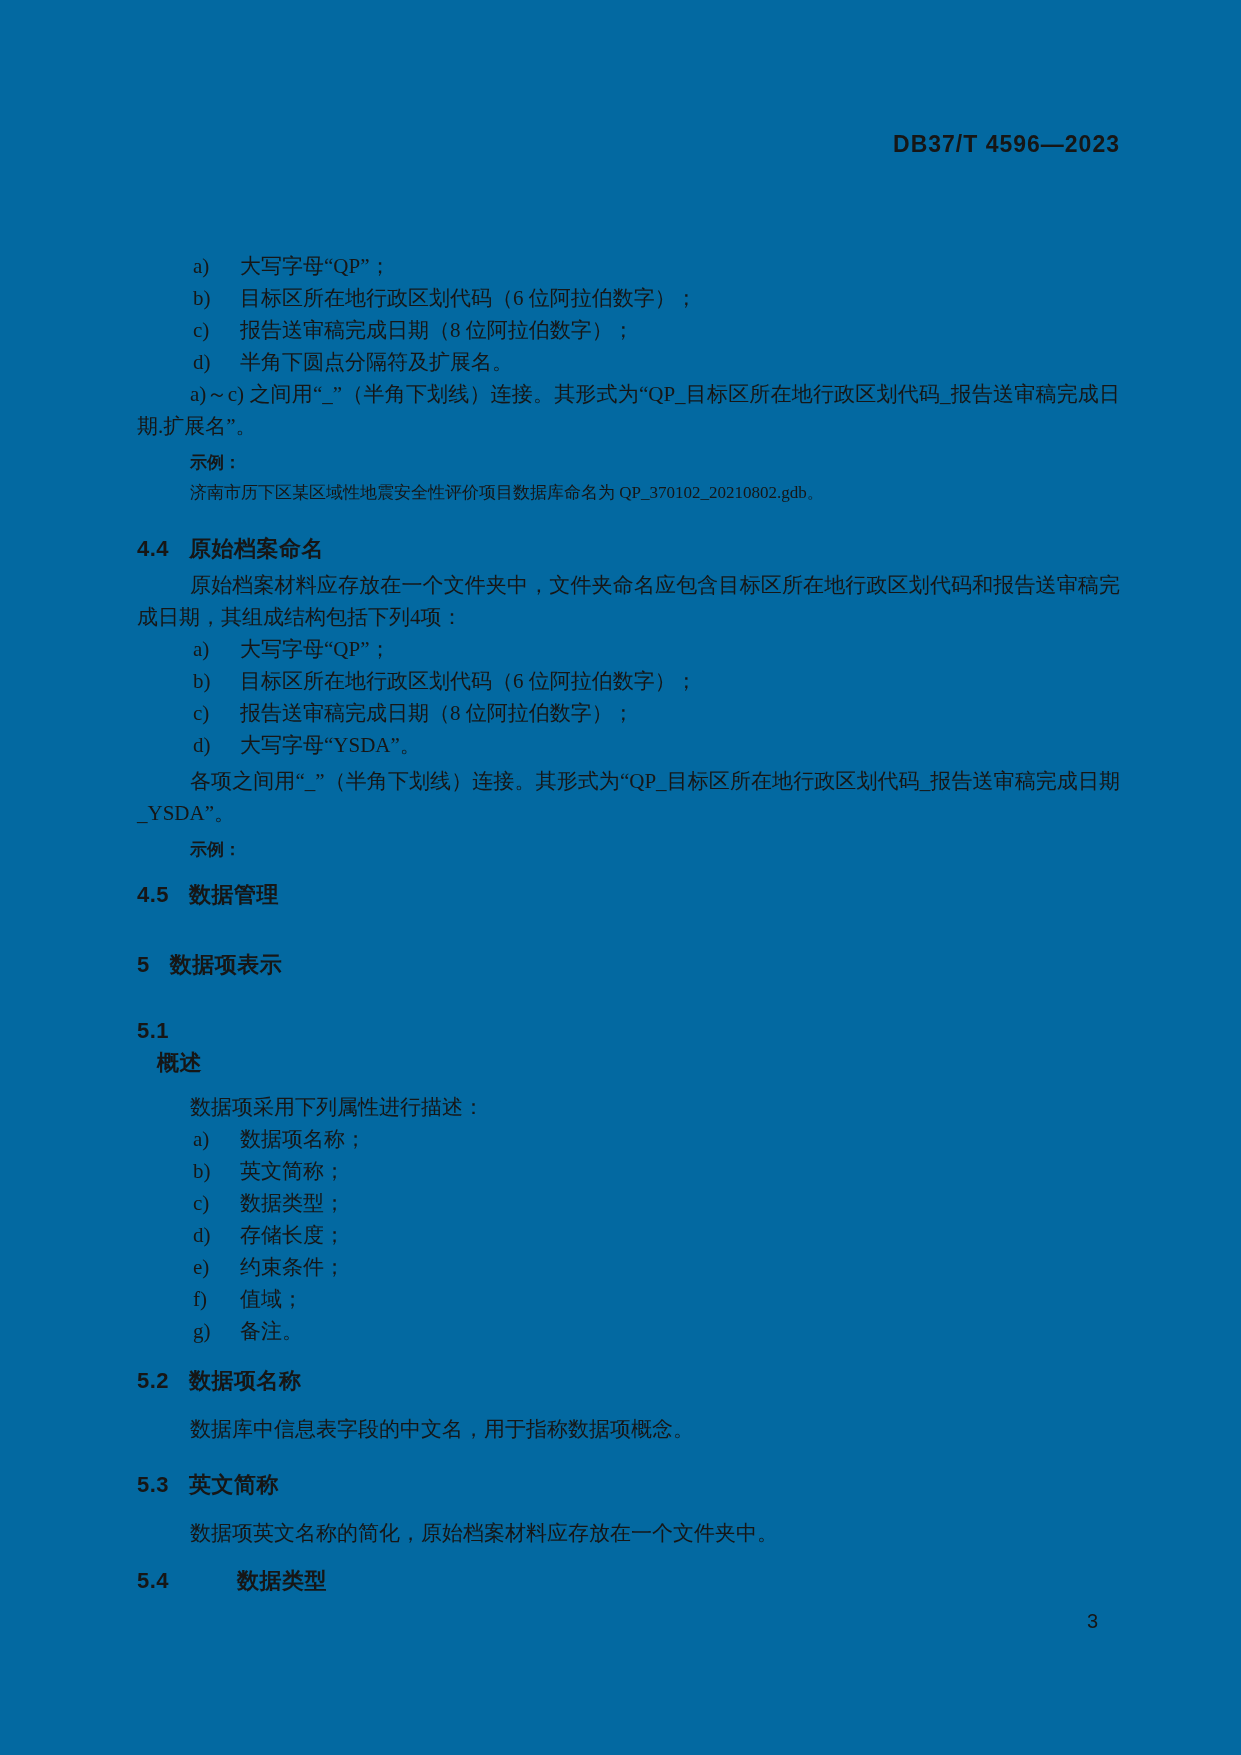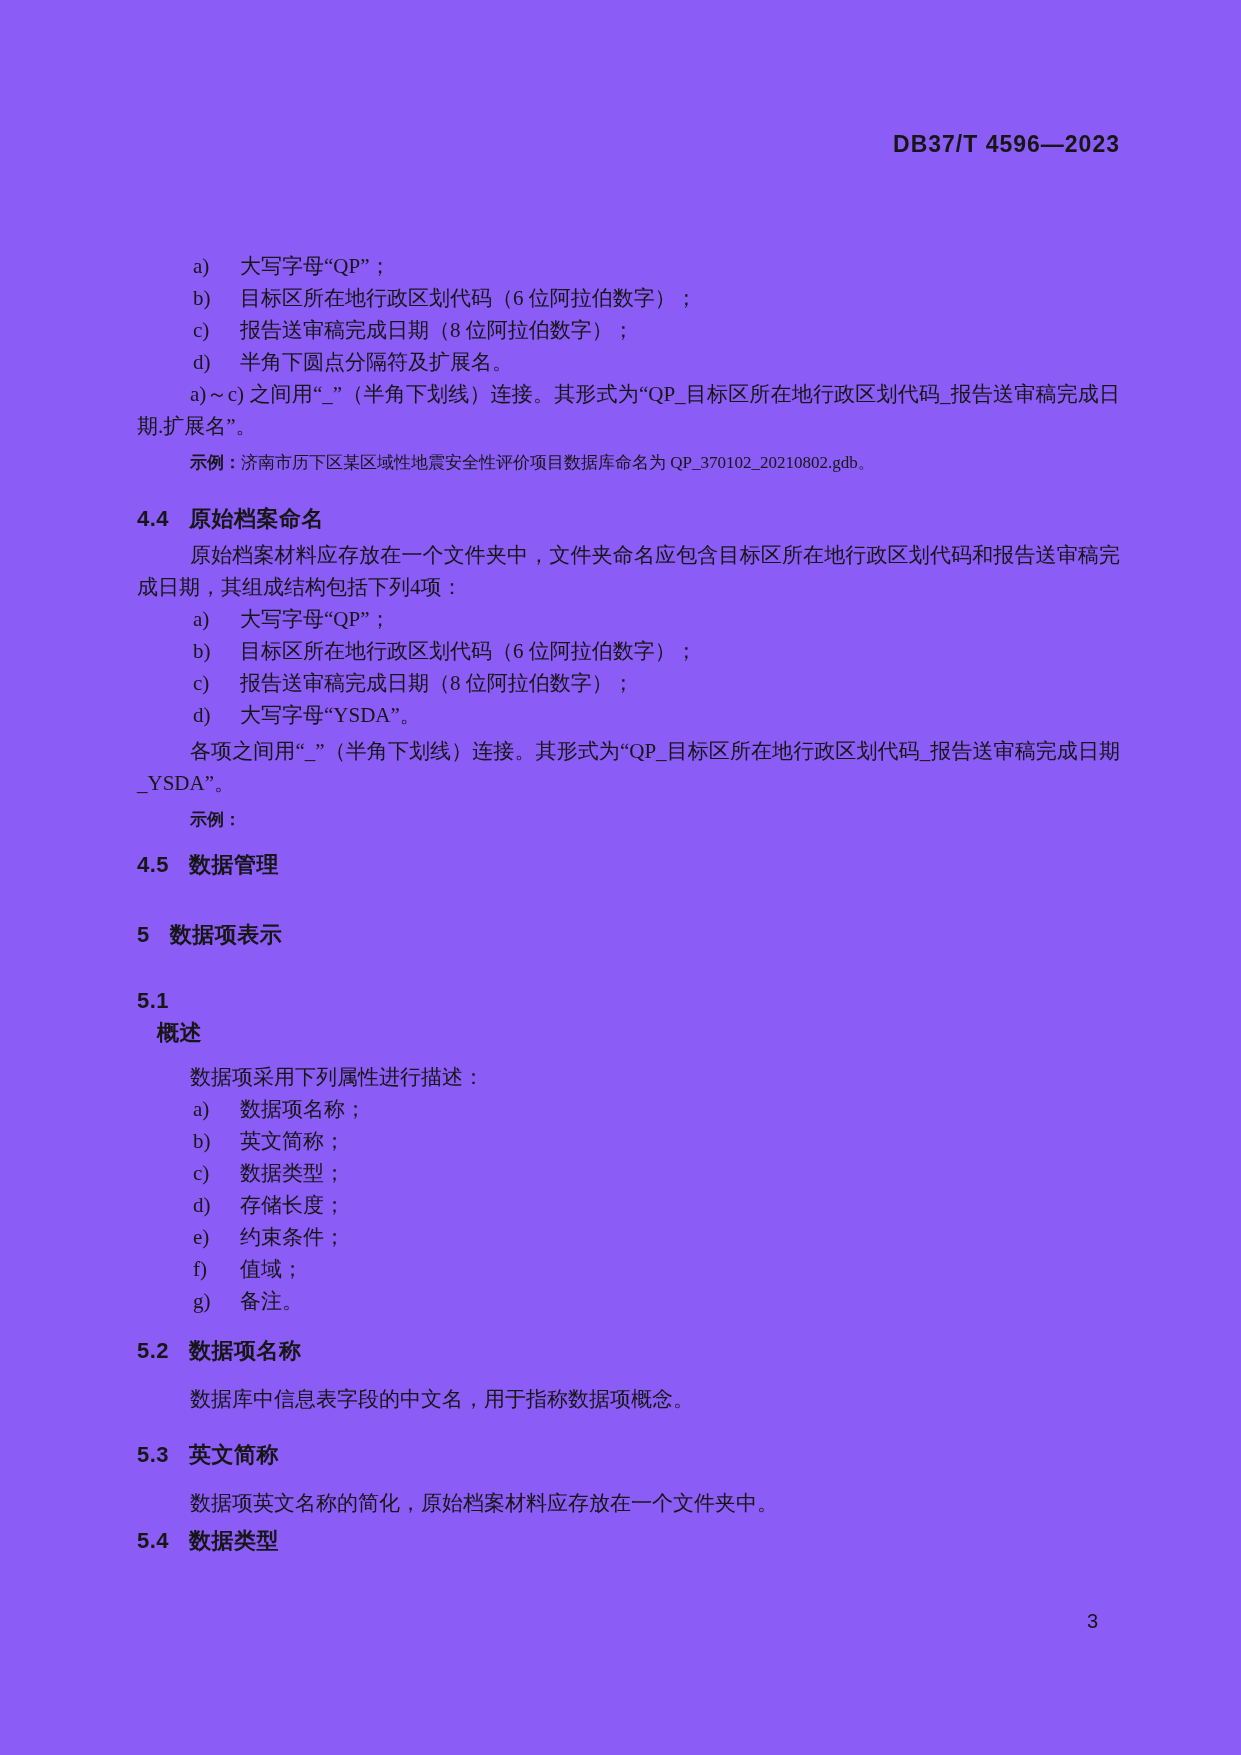--- a/index.html
+++ b/index.html
@@ -1,54 +1,54 @@
 <!DOCTYPE html>
 <html><head>
 <meta charset="utf-8">
 <style>
   html,body{margin:0;padding:0;}
   body{
     width:1241px;height:1755px;background:#ffffff;position:relative;
     font-family:"Liberation Serif","DejaVu Serif",serif;color:#161616;
     -webkit-font-smoothing:antialiased;
   }
-  .page{position:absolute;inset:0;background:#8b5cf6;overflow:hidden;}
+  .page{position:absolute;inset:0;background:#0369a1;overflow:hidden;}
   .page-header{
     position:absolute;top:131px;right:121px;
     font-family:"Liberation Sans","DejaVu Sans",sans-serif;
     font-weight:600;font-size:23px;letter-spacing:1px;white-space:nowrap;
   }
   .content{position:absolute;left:137px;top:0;width:983px;}
   .body-row{font-size:21px;line-height:32px;}
   .list-row{display:flex;padding-left:56px;}
   .li-label{width:47px;flex:none;}
   .li-text{flex:1;}
   .para{text-indent:53px;text-align:justify;}
-  .example{display:flex;padding-left:53px;font-size:17px;line-height:30px;}
+  .example{display:flex;padding-left:53px;font-size:17px;line-height:30px;flex-direction:column;}
   .example-label{font-family:"Liberation Sans","DejaVu Sans",sans-serif;font-weight:700;flex:none;white-space:nowrap;}
   .example-text{flex:1;}
   .heading{
     display:flex;font-family:"Liberation Sans","DejaVu Sans",sans-serif;
     font-weight:600;font-size:22px;line-height:32px;letter-spacing:0.5px;
   }
   .h-num{flex:none;}
   .h-title{margin-left:20px;}
   .page-number{position:absolute;top:1610px;left:1087px;font-size:20px;font-family:"Liberation Sans","DejaVu Sans",sans-serif;}
 
   #b-list1{margin-top:250px;}
   #b-ex1{margin-top:6px;}
   #b-h44{margin-top:25px;margin-bottom:4px;}
   #b-p44b{margin-top:4px;}
   #b-ex2{margin-top:6px;}
   #b-h45{margin-top:14px;margin-bottom:15px;}
   #b-h5{margin-top:38px;}
   #b-h51{margin-top:34px;margin-bottom:12px;flex-direction:column;}
   #b-h52{margin-top:18px;margin-bottom:16px;}
   #b-h53{margin-top:24px;margin-bottom:16px;}
-  #b-h54{margin-top:6px;}
+  #b-h54{margin-top:16px;gap:48px;}
 </style>
 </head>
 <body>
 
 <div class="page">
 
   <div class="page-header">DB37/T 4596—2023</div>
 
   <div class="content">
 

